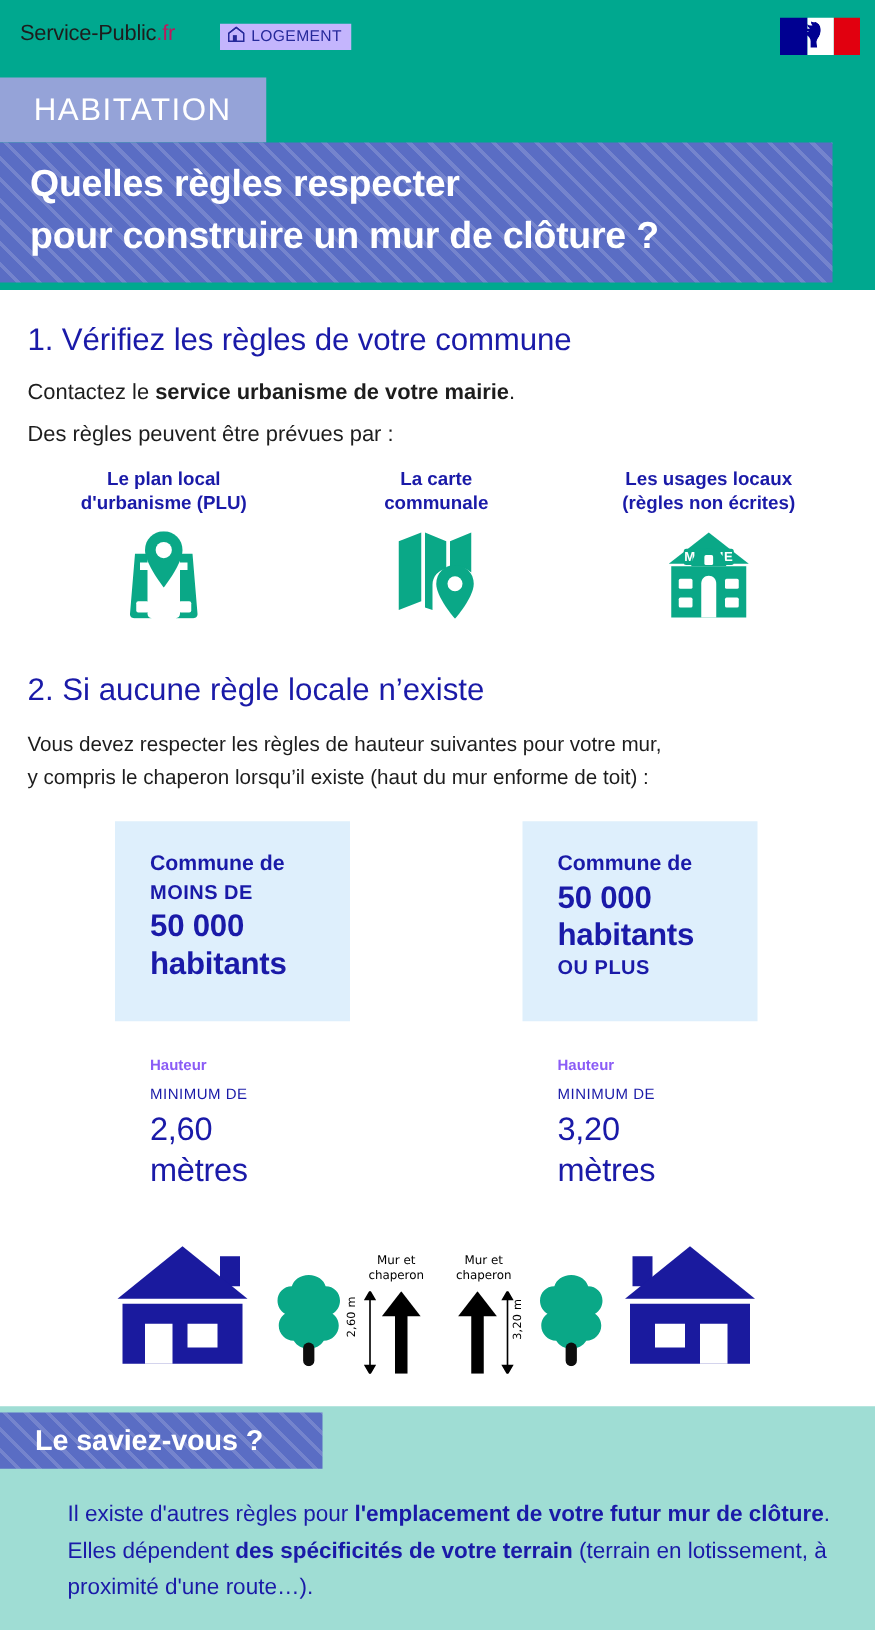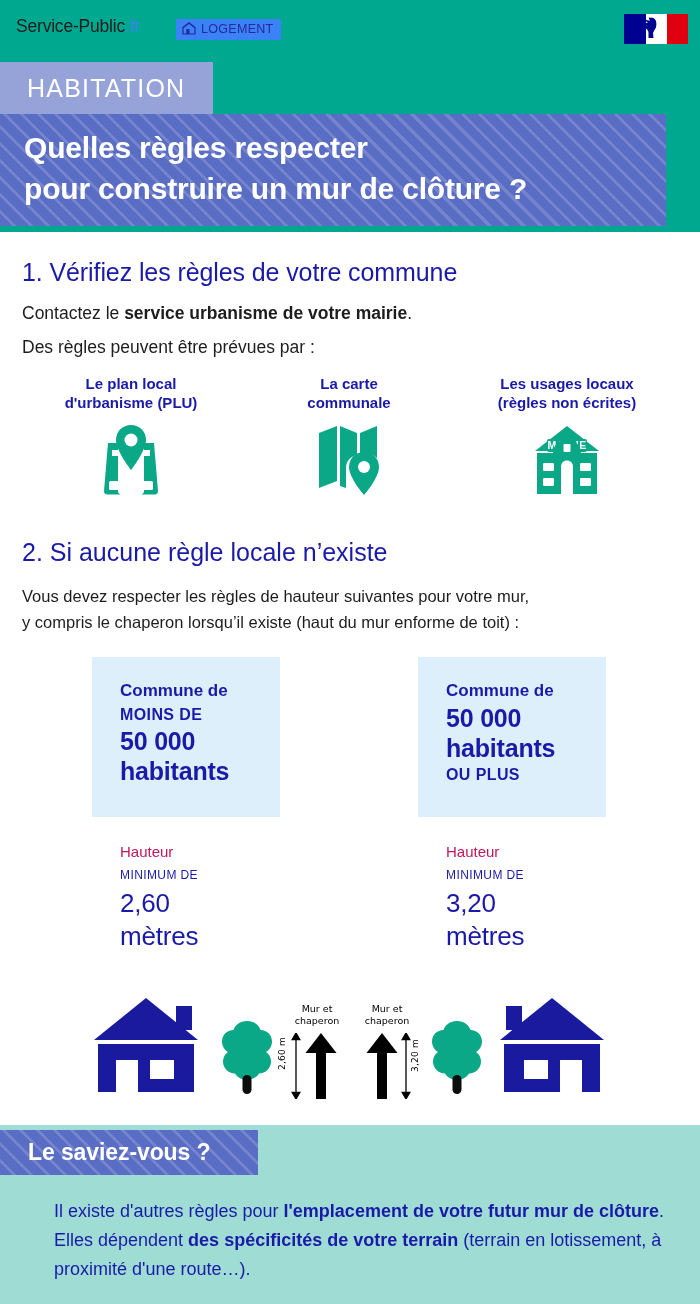--- a/index.html
+++ b/index.html
@@ -35,27 +35,27 @@
 
   .brand-logo {
     position: absolute;
     left: 16px; top: 16px;
     font-size: 17.5px;
     letter-spacing: -0.2px;
     color: #1d1d1d;
     font-weight: 400;
     white-space: nowrap;
   }
-  .brand-logo .dotfr { color: #3b82f6; }
+  .brand-logo .dotfr { color: #be185d; }
 
   .logement-chip {
     position: absolute;
     left: 176px; top: 19px;
     height: 21px;
-    background: #3b82f6;
+    background: #c4b5fd;
     padding: 0 7px 0 6px;
     display: flex;
     align-items: center;
     gap: 5px;
   }
   .logement-chip .chip-label {
     font-size: 12.5px;
     letter-spacing: 0.3px;
     color: #26299a;
     font-weight: 400;
@@ -213,23 +213,23 @@
     letter-spacing: -0.2px;
   }
 
   
   .hauteur {
     position: absolute;
   }
   .hauteur.left  { left: 120px; top: 840px; }
   .hauteur.right { left: 446px; top: 840px; }
   .hauteur .h-lead {
-    font-size: 15px;
-    color: #be185d;
-    font-weight: normal;
+    font-size: 12px;
+    color: #8b5cf6;
+    font-weight: bold;
     line-height: 24px;
   }
   .hauteur .h-small {
     font-size: 12px;
     letter-spacing: 0.4px;
     color: #1a1aa8;
     font-weight: normal;
     line-height: 23px;
   }
   .hauteur .h-big {

